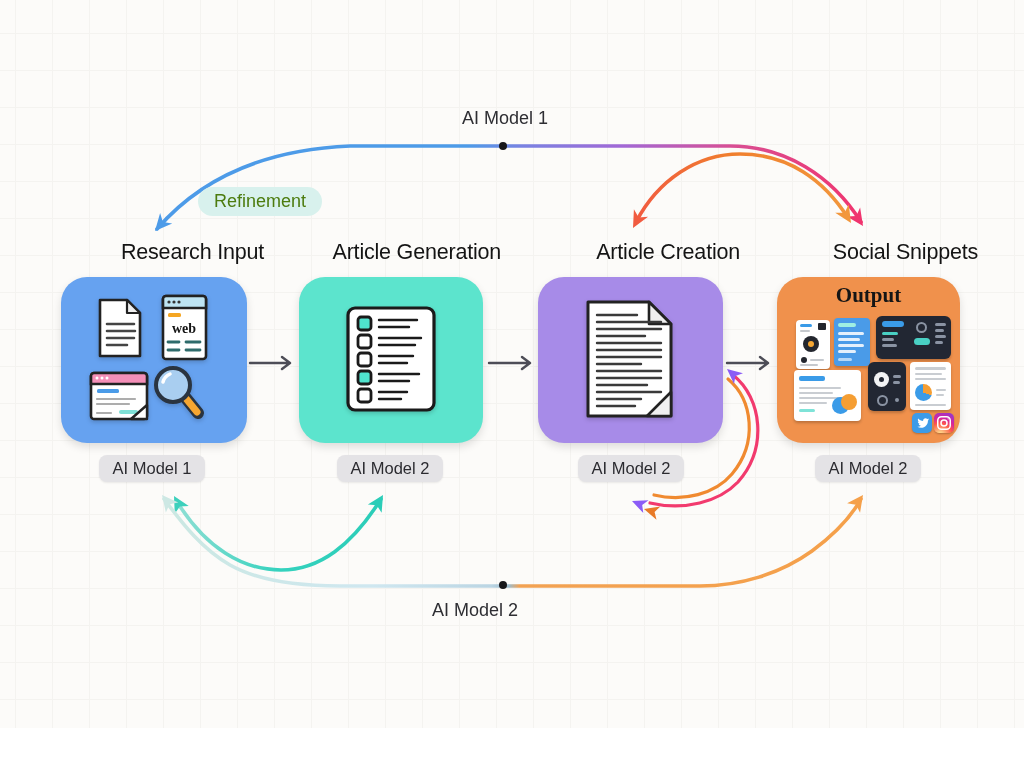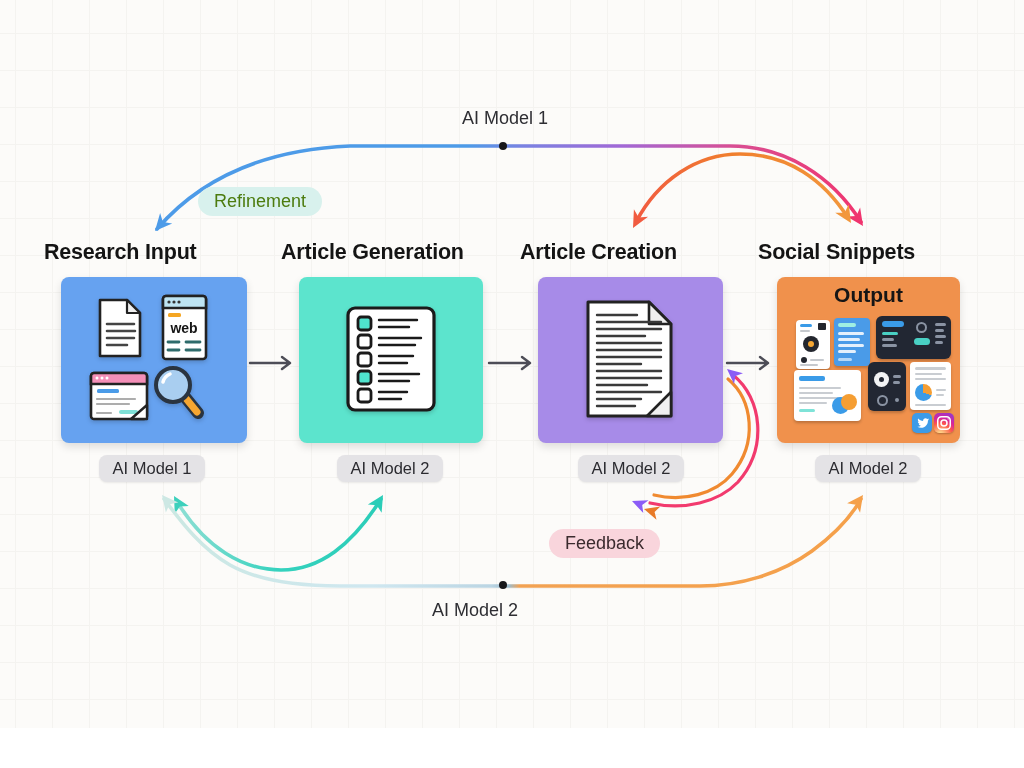--- a/index.html
+++ b/index.html
@@ -22,26 +22,27 @@
   .flow-label{
     position:absolute;font-size:18px;color:#2e2e33;text-align:center;width:160px;
   }
   .pill{
     position:absolute;font-size:18px;color:#333;padding:2px 16px;height:25px;
     line-height:25px;border-radius:15px;white-space:nowrap;
   }
   .pill.refinement{background:#D8F1ED;color:#4d7c0f;}
   .pill.feedback{background:#F9D5DC;color:#3b2b2e;}
   .stage-title{
-    position:absolute;top:240px;width:220px;text-align:left;
-    font-size:21.5px;font-weight:bold;color:#141414;letter-spacing:-.2px;
+    position:absolute;top:240px;width:220px;text-align:right;
+    font-size:21.5px;font-weight:normal;color:#141414;letter-spacing:-.2px;
   }
   .stage-box{
-    position:absolute;top:277px;height:166px;border-radius:8px;
+    position:absolute;top:277px;height:166px;border-radius:26px;
     box-shadow:0 4px 9px rgba(0,0,0,.12);
+    font-family:Liberation Serif, serif;
   }
   .b1{left:61px;width:186px;background:#66A2F0;}
   .b2{left:299px;width:184px;background:#5CE4CD;}
   .b3{left:538px;width:185px;background:#A78BE8;}
   .b4{left:777px;width:183px;background:#F0914C;}
   .badge{
     position:absolute;top:455px;width:106px;height:27px;border-radius:8px;
     background:#E4E3E6;color:#2b2b30;font-size:16.5px;text-align:center;
     line-height:27px;box-shadow:0 1px 2px rgba(0,0,0,.08);
   }
@@ -122,21 +123,20 @@
     <path d="M 164 499 C 180 520 200 548 230 565 C 255 579 290 586 340 586 L 700 586 C 740 586 780 574 812 551 C 835 534 851 517 861 499" fill="none" stroke="url(#gradBottom)" stroke-width="3.6" stroke-linecap="round"></path>
     <polygon fill="#CDE8E4" points="0,0 -16,-8 -12,0 -16,8" transform="translate(162,495) rotate(-129)"></polygon>
     <polygon fill="#F5A04A" points="0,0 -16,-8 -12,0 -16,8" transform="translate(863,495) rotate(-54)"></polygon>
 
     <circle cx="503" cy="146" r="4" fill="#17171A"></circle>
     <circle cx="503" cy="585" r="4" fill="#17171A"></circle>
   </svg>
 
   <div class="flow-label" style="left:425px;top:108px;">AI Model 1</div>
   <div class="pill refinement" style="left:198px;top:187px;">Refinement</div>
-  <div class="pill feedback" style="left:549px;top:529px;">Feedback</div>
   <div class="flow-label" style="left:395px;top:600px;">AI Model 2</div>
 
   <div class="stage-title" style="left:44px;">Research Input</div>
   <div class="stage-title" style="left:281px;">Article Generation</div>
   <div class="stage-title" style="left:758px;">Social Snippets</div>
   <div class="stage-title" style="left:520px;">Article Creation</div>
 
   <div class="stage-box b1">
     <svg class="icon" style="left:36px;top:20px;" width="46" height="62" viewBox="0 0 46 62">
       <path d="M3 3 H30 L43 16 V59 H3 Z" fill="#fff" stroke="#222" stroke-width="2.6" stroke-linejoin="round"></path>

